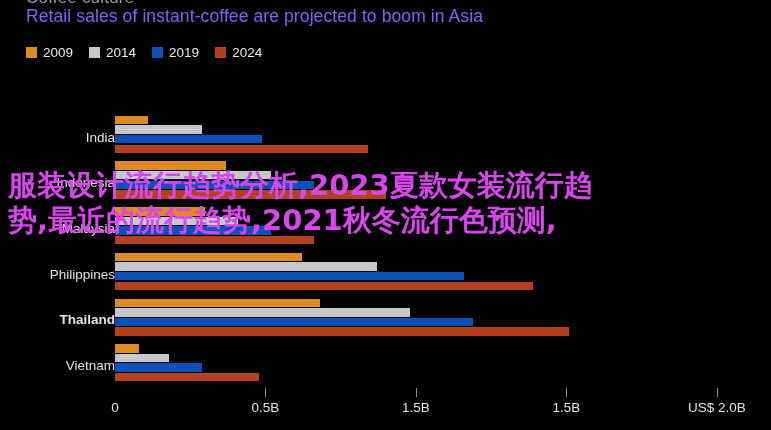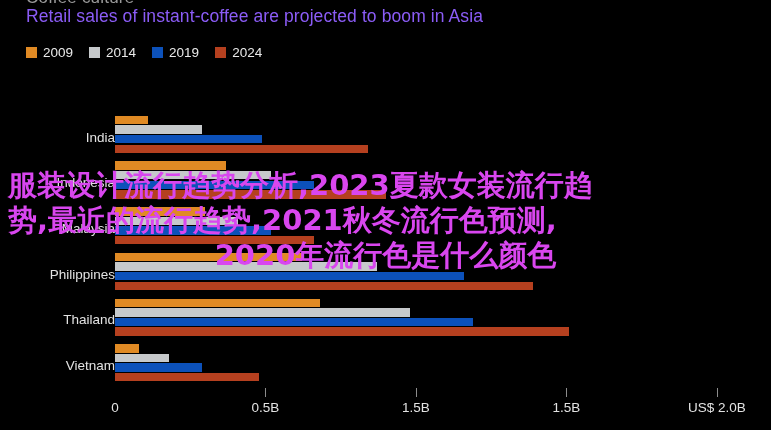--- a/index.html
+++ b/index.html
@@ -222,21 +222,21 @@
         </div>
         <div class="row" style="top: 182.857px; height: 45.7143px;">
           <div class="row-label">Philippines</div>
           <div class="bars" style="height: 45.7143px;">
             <div class="bar s0" style="width: 186.569px; background: rgb(224, 138, 36); top: 2px;"></div>
             <div class="bar s1" style="width: 261.798px; background: rgb(198, 201, 203); top: 11.6px;"></div>
             <div class="bar s2" style="width: 349.064px; background: rgb(12, 81, 186); top: 21.2px;"></div>
             <div class="bar s3" style="width: 418.275px; background: rgb(181, 64, 31); top: 30.8px;"></div>
           </div>
         </div>
-        <div class="row" style="top: 228.571px; height: 45.7143px;">
+        <div class="row" style="top: 228.571px; height: 45.7143px; font-weight: bold;">
           <div class="row-label">Thailand</div>
           <div class="bars" style="height: 45.7143px;">
             <div class="bar s0" style="width: 204.624px; background: rgb(224, 138, 36); top: 2px;"></div>
             <div class="bar s1" style="width: 294.899px; background: rgb(198, 201, 203); top: 11.6px;"></div>
             <div class="bar s2" style="width: 358.092px; background: rgb(12, 81, 186); top: 21.2px;"></div>
             <div class="bar s3" style="width: 454.385px; background: rgb(181, 64, 31); top: 30.8px;"></div>
           </div>
         </div>
         <div class="row" style="top: 274.286px; height: 45.7143px;">
           <div class="row-label">Vietnam</div>
@@ -258,16 +258,15 @@
       <div class="tick-label" style="left: 415.917px;">1.5B</div>
       <div class="tick" style="left: 566.376px;"></div>
       <div class="tick-label" style="left: 566.376px; text-align: center;">1.5B</div>
       <div class="tick" style="left: 716.835px;"></div>
       <div class="tick-label" style="left: 716.835px;">US$ 2.0B</div>
     </div>
 
   <div class="overlay-text" id="overlay" style="color: #d946ef;">
       <span class="overlay-line l1">服装设计流行趋势分析,2023夏款女装流行趋</span>
       <span class="overlay-line l2">势,最近的流行趋势,2021秋冬流行色预测,</span>
-      <span class="overlay-line l3">2020年流行色是什么颜色</span>
     </div>
 
 </div>
 
 </body></html>

